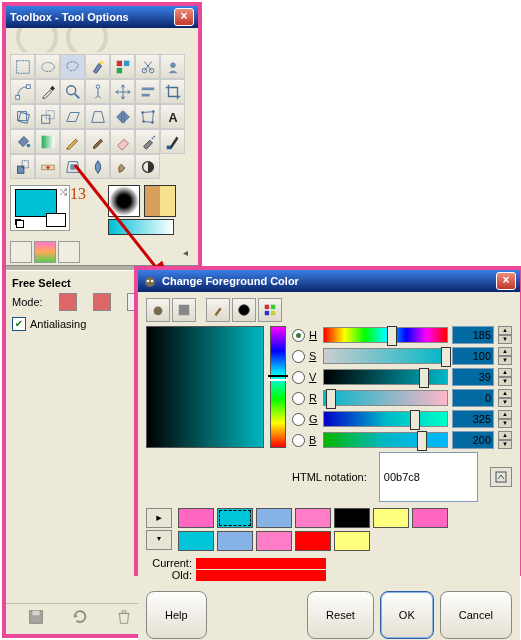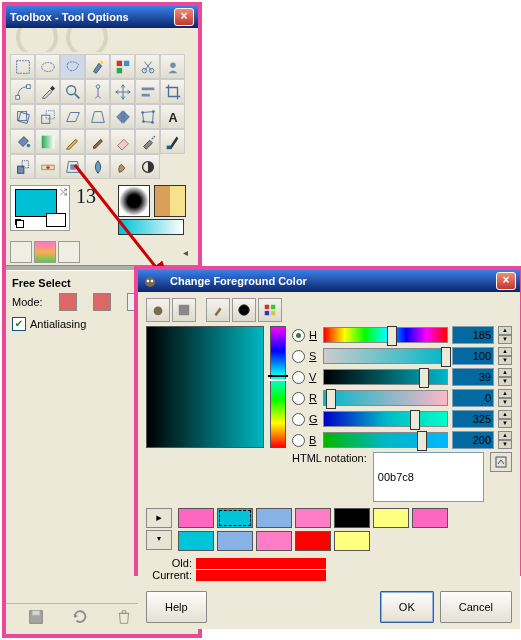--- a/index.html
+++ b/index.html
@@ -15,21 +15,21 @@
 .tbtn{width:25px;height:25px;border:1px solid #ccc;background:linear-gradient(to bottom,#f5f3ec,#e0ddd0);display:flex;align-items:center;justify-content:center;box-sizing:border-box}
 .tbtn svg{width:18px;height:18px}
 .colorsw-row{display:flex;padding:4px;align-items:flex-start}
 .colorsw{width:58px;height:44px;position:relative;border:1px solid #999;background:#fff}
 .fgbox{position:absolute;left:4px;top:3px;width:40px;height:26px;background:#00c0d6;border:1px solid #000}
 .bgbox{position:absolute;right:3px;bottom:3px;width:18px;height:12px;background:#fff;border:1px solid #000}
 .swmini{position:absolute;left:3px;bottom:2px;width:10px;height:10px}
 .swmini::before{content:"";position:absolute;left:0;top:0;width:6px;height:6px;background:#000;border:1px solid #fff}
 .swmini::after{content:"";position:absolute;right:0;bottom:0;width:6px;height:6px;background:#fff;border:1px solid #000}
 .swarrows{position:absolute;right:2px;top:1px;font-size:9px;color:#333}
-.callout{color:#0f172a;font-size:20px;font-family:"Times New Roman",serif;margin-left:6px}
+.callout{color:#c2410c;font-size:16px;font-family:"Times New Roman",serif;}
 .brush-prev{width:30px;height:30px;border:1px solid #333;background:radial-gradient(circle at 50% 50%,#000 0%,#000 30%,#fff 70%);margin-left:22px}
 .grad-prev{width:30px;height:14px;border:1px solid #333;background:linear-gradient(to right,#00c0d6,#fff);margin-left:4px}
 .patt-prev{width:30px;height:30px;border:1px solid #333;background:repeating-linear-gradient(90deg,#d9a05b 0 15px,#f7e08e 15px 30px);margin-left:4px}
 .presets{display:flex;padding:2px 4px;align-items:center}
 .pres-btn{width:20px;height:20px;border:1px solid #999;margin-right:2px;background:#f0ede2}
 .pres-arrow{margin-left:auto;font-size:10px;color:#555;padding-right:6px}
 .divider{height:4px;background:#b0aea0;border-top:1px solid #888;border-bottom:1px solid #fff}
 .opts{padding:4px 6px}
 .opts-title{font-weight:bold;margin:2px 0 4px}
 .mode-row{display:flex;align-items:center;gap:16px}
@@ -51,35 +51,35 @@
 .cd-sliders{flex:1}
 .srow{display:flex;align-items:center;margin-bottom:3px;gap:4px}
 .srow .rad{width:11px;height:11px;border:1px solid #555;border-radius:50%;background:#fff;display:flex;align-items:center;justify-content:center}
 .srow .rad.sel::after{content:"";width:5px;height:5px;background:#3a7a3a;border-radius:50%}
 .srow .lbl{width:10px;text-decoration:underline}
 .srow .track{flex:1;height:14px;border:1px solid #888;position:relative}
 .srow .thumb{position:absolute;top:-2px;width:8px;height:18px;background:#ece9d8;border:1px solid #333}
 .srow .spin{width:36px;height:16px;border:1px solid #7f9db9;background:#0369a1;padding:0 2px;display:flex;align-items:center;justify-content:flex-end}
 .srow .spin-btns{width:14px;height:18px;display:flex;flex-direction:column}
 .srow .spin-btns div{flex:1;border:1px solid #888;background:#dcd8c8;font-size:6px;text-align:center;line-height:7px}
-.html-row{display:flex;align-items:flex-start;gap:6px;margin-top:2px}
+.html-row{display:flex;align-items:center;gap:12px;margin-top:2px}
 .html-row .inp{flex:1;height:16px;border:1px solid #7f9db9;background:#fff;padding:16px 4px;display:flex;align-items:center}
 .html-row .icbtn{width:20px;height:18px;border:1px solid #888;background:#e8e4d6;display:flex;align-items:center;justify-content:center}
 .swatch-area{margin-top:6px;display:flex;align-items:flex-start;gap:6px}
 .play-col{display:flex;flex-direction:column;gap:2px}
 .play-btn{width:24px;height:18px;border:1px solid #888;background:#e8e4d6;text-align:center;line-height:16px}
 .sw-grid{display:flex;flex-wrap:wrap;gap:3px;width:300px}
 .sw{width:34px;height:18px;border:1px solid #555}
 .sw.sel{outline:1px dashed #000;outline-offset:-3px}
 .cur-old{margin-top:6px}
 .cur-old .corow{display:flex;align-items:center;font-size:11px}
 .cur-old .lab{width:46px;text-align:right;padding-right:4px}
 .cur-old .bar{flex:1;height:11px;max-width:130px}
 .btn-row{margin-top:10px;display:flex;gap:6px}
-.winbtn{height:22px;border:1px solid #888;background:linear-gradient(#fdfdfb,#e4e0d2);border-radius:1px;padding:4px 18px;display:flex;align-items:center;justify-content:center}
+.winbtn{height:22px;border:1px solid #888;background:linear-gradient(#fdfdfb,#e4e0d2);border-radius:8px;padding:12px 18px;display:flex;align-items:center;justify-content:center}
 .winbtn.def{border:1px solid #2a5fa8;box-shadow:0 0 0 1px #8cb3e8 inset}
 </style>
 </head>
 <body>
 
 <div class="win toolbox">
   <div class="titlebar">
     <span class="t-title">Toolbox - Tool Options</span>
     <div class="t-close">×</div>
   </div>
@@ -353,21 +353,21 @@
   <path d="M5 5 L100 125" stroke="#c00" stroke-width="3" fill="none" marker-end="url(#ah)"></path>
 </svg>
 
 <div class="win cdlg">
   <div class="titlebar">
     <svg width="16" height="16" viewBox="0 0 16 16">
         <circle cx="8" cy="9" r="5" fill="#7a6a50"></circle>
         <circle cx="6" cy="8" r="1.3" fill="#fff"></circle>
         <circle cx="10" cy="8" r="1.3" fill="#fff"></circle>
       </svg>
-    <span class="t-title" style="margin-left:12px">Change Foreground Color</span>
+    <span class="t-title" style="margin-left:4px">Change Foreground Color</span>
     <div class="t-close">×</div>
   </div>
   <div class="cdlg-body">
     <div class="cd-tools">
       <div class="cd-tbtn">
           <svg width="14" height="14" viewBox="0 0 16 16">
             <circle cx="8" cy="9" r="5" fill="#7a6a50"></circle>
           </svg>
         </div>
       <div class="cd-tbtn">
@@ -501,33 +501,36 @@
           <div class="sw" style="background: rgb(255, 102, 194);"></div>
           <div class="sw" style="background: rgb(0, 196, 216);"></div>
           <div class="sw" style="background: rgb(135, 178, 230);"></div>
           <div class="sw" style="background: rgb(255, 125, 199);"></div>
           <div class="sw" style="background: rgb(255, 0, 0);"></div>
           <div class="sw" style="background: rgb(255, 255, 128);"></div>
         </div>
     </div>
     <div class="cur-old">
       <div class="corow">
+          <span class="lab">Current:</span>
+          <div class="bar" id="curc" style="background: rgb(255, 0, 0);"></div>
+        </div>
+      <div class="corow">
           <span class="lab">Old:</span>
           <div class="bar" id="oldc" style="background: rgb(255, 0, 0);"></div>
-        </div>
-      <div class="corow">
-          <span class="lab">Current:</span>
-          <div class="bar" id="curc" style="background: rgb(255, 0, 0);"></div>
         </div>
     </div>
     <div class="btn-row">
       <div class="winbtn">
           <span>Help</span>
         </div>
       <div style="flex:1"></div>
+      <div class="winbtn">
+          <span>Reset</span>
+        </div>
       <div class="winbtn def">
           <span>OK</span>
         </div>
       <div class="winbtn">
           <span>Cancel</span>
         </div>
     </div>
   </div>
 </div>
 

